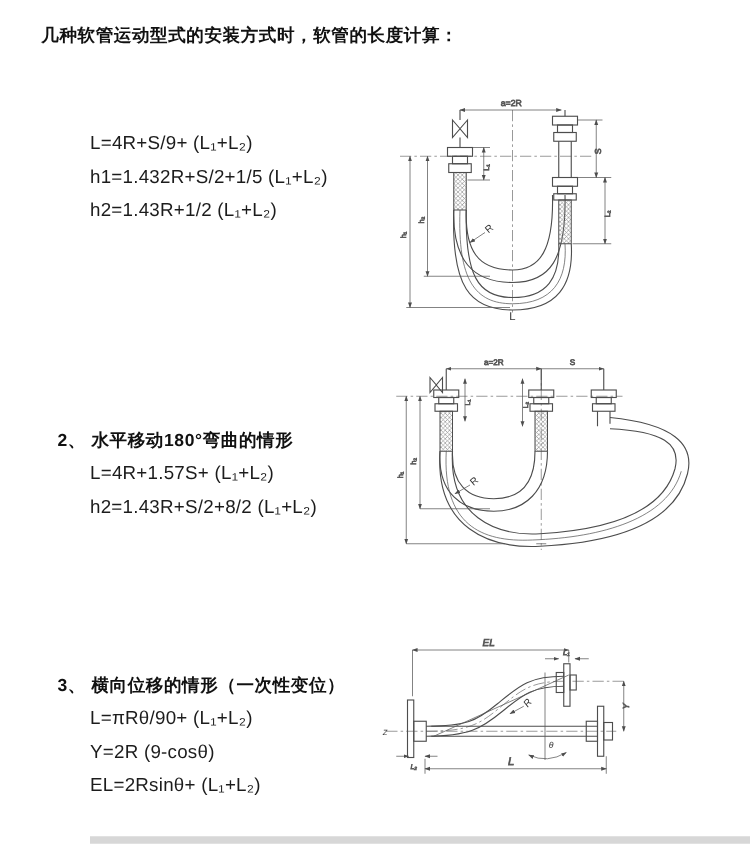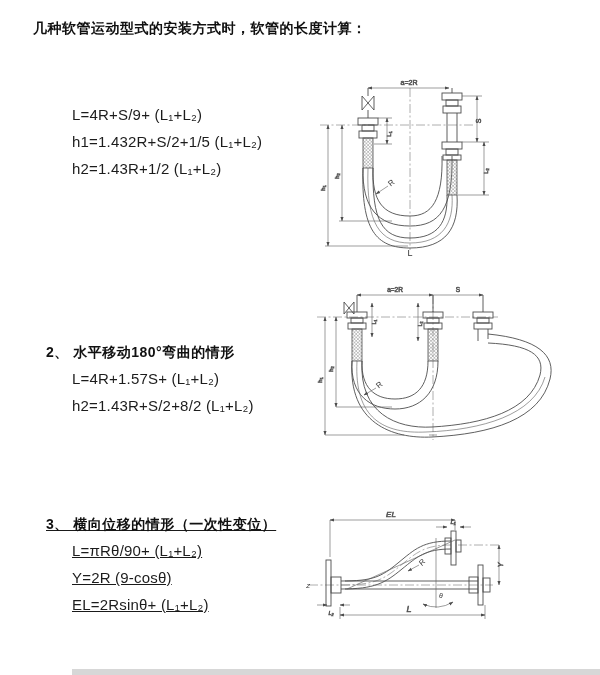--- a/index.html
+++ b/index.html
@@ -6,21 +6,21 @@
   body{width:600px;height:675px;background:#ffffff;overflow:hidden;
        font-family:"Liberation Sans","DejaVu Sans",sans-serif;color:#1a1a1a;}
   .page{position:relative;width:600px;height:675px;background:#fff;}
   .doc-title{position:absolute;left:33px;top:20px;font-size:14px;font-weight:bold;
              letter-spacing:0.5px;color:#111;white-space:nowrap;}
   .section{position:absolute;left:46px;}
   .sec-heading{font-size:14px;font-weight:bold;color:#111;height:27px;line-height:18px;
                letter-spacing:0.5px;white-space:nowrap;}
   .formula{margin-left:26px;font-size:15px;height:27px;line-height:18px;color:#1c1c1c;
            white-space:nowrap;letter-spacing:0.2px;}
-  #section-1{top:106px;} #section-2{top:299px;margin-top:44px;} #section-3{top:515px;text-decoration:underline;}
+  #section-1{top:106px;} #section-2{top:299px;margin-top:44px;} #section-3{top:539px;}
   .diagram{position:absolute;}
   #diagram-1{left:312px;top:72px;}
   #diagram-2{left:312px;top:283px;}
   #diagram-3{left:301px;top:507px;font-style:italic;}
   svg{display:block;}
   svg .ln{stroke:#4d4d4d;stroke-width:0.9;fill:none;}
   svg .thin{stroke:#5a5a5a;stroke-width:0.6;fill:none;}
   svg .dim{stroke:#5a5a5a;stroke-width:0.6;fill:none;}
   svg .cl{stroke:#6a6a6a;stroke-width:0.55;fill:none;stroke-dasharray:9 2.5 2 2.5;}
   svg .braid{stroke:#4d4d4d;stroke-width:0.8;}

